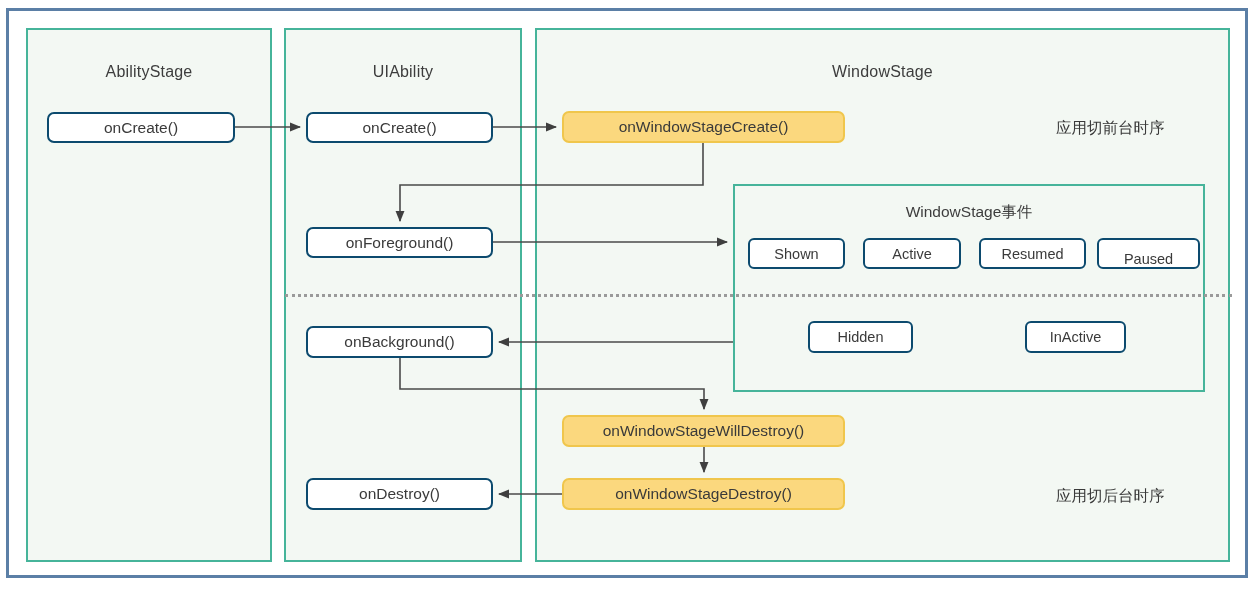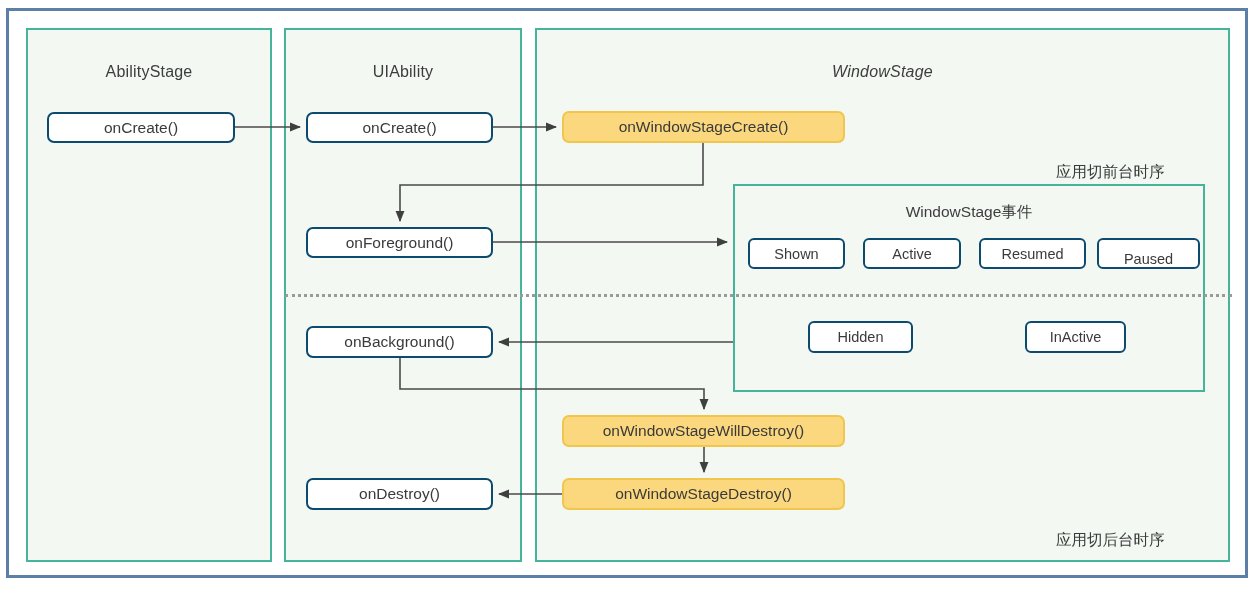--- a/index.html
+++ b/index.html
@@ -42,21 +42,21 @@
     position:absolute;box-sizing:border-box;
     border:2px solid #46b49a;background:#f3f8f3;
   }
   .subgroup-title{
     position:absolute;width:100%;text-align:center;
     font-size:15.5px;color:#3d3d3d;
   }
 
   
   .phase-note{
-    position:absolute;font-size:15.5px;color:#3a3a3a;white-space:nowrap;margin-top:44px;
+    position:absolute;font-size:15.5px;color:#3a3a3a;white-space:nowrap;
   }
 
   
   .divider{
     position:absolute;height:0;border-top:3px dotted #9a9a9a;
   }
 
   
   .connectors{position:absolute;left:0;top:0;width:1256px;height:589px;
     pointer-events:none;}
@@ -69,21 +69,21 @@
   <div class="outer-frame"></div>
 
   <div class="lane" style="left:26px;top:28px;width:246px;height:534px;">
     <div class="lane-title" style="top:33px;">AbilityStage</div>
   </div>
 
   <div class="lane" style="left:284px;top:28px;width:238px;height:534px;">
     <div class="lane-title" style="top:33px;">UIAbility</div>
   </div>
 
-  <div class="lane" style="left:535px;top:28px;width:695px;height:534px;font-style:italic;">
+  <div class="lane" style="left:535px;top:28px;width:695px;height:534px;">
     <div class="lane-title" style="top:33px;">WindowStage</div>
   </div>
 
   <div class="subgroup" style="left:733px;top:184px;width:472px;height:208px;">
     <div class="subgroup-title" style="top:16px;">WindowStage事件</div>
   </div>
 
   <div class="node chip" style="left:748px;top:238px;width:97px;height:31px;">
     <span>Shown</span>
   </div>

